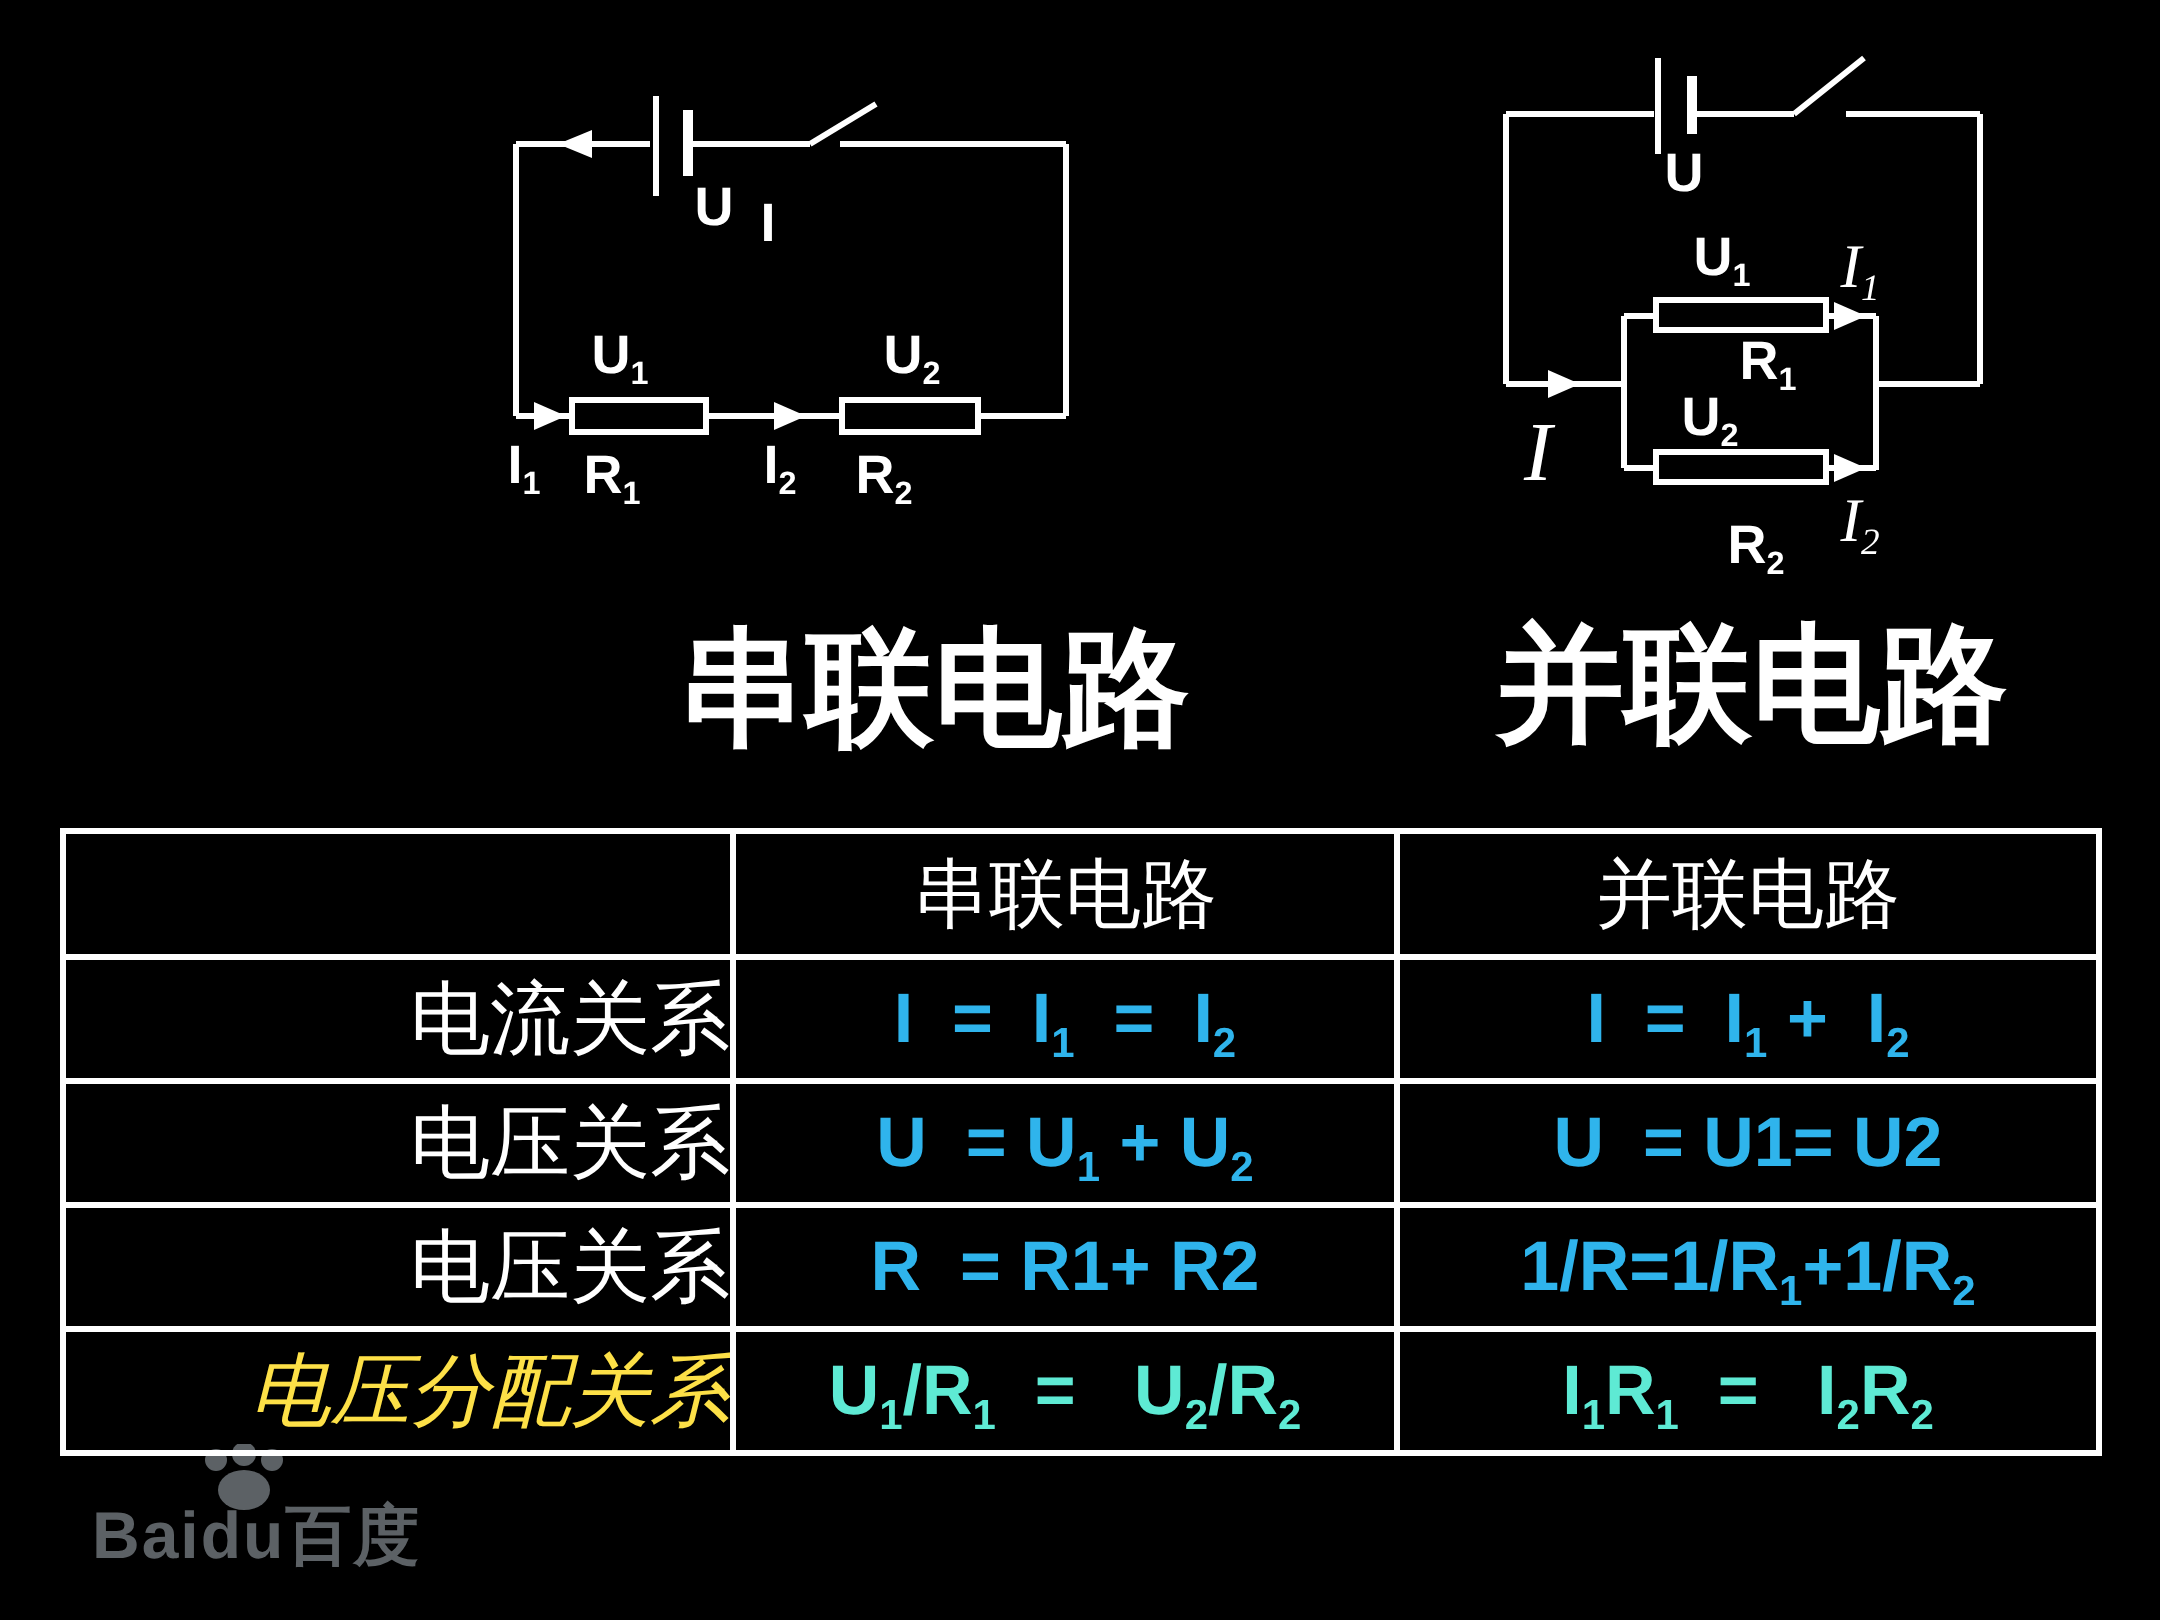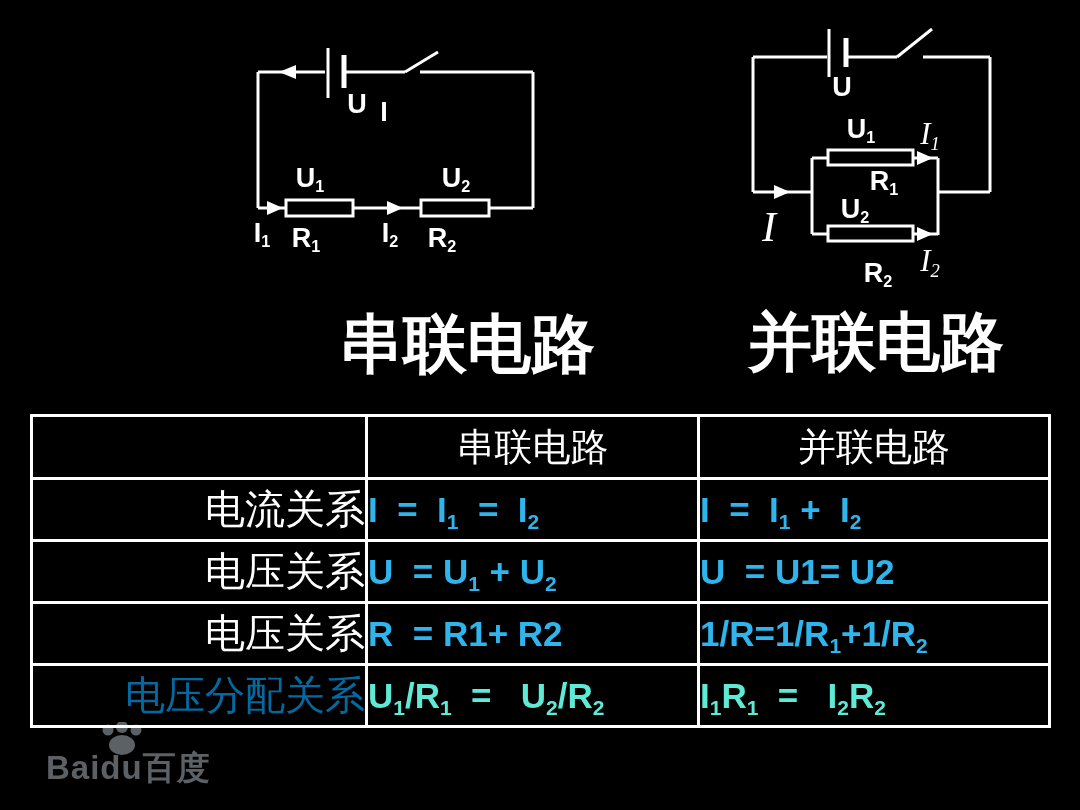--- a/index.html
+++ b/index.html
@@ -42,27 +42,27 @@
   .col-parallel{width:348px;}
   .cell-hdr{
     height:60px;text-align:center;color:#fff;font-size:38px;
     font-family:"Liberation Serif","DejaVu Serif", serif;
   }
   .cell-lbl{
     height:59px;text-align:right;padding-left:14px;color:#fff;font-size:40px;
     font-family:"Liberation Serif","DejaVu Serif", serif;white-space:nowrap;
   }
   .cell-frm{
-    height:59px;font-weight:bold;font-size:35px;white-space:pre;
+    height:59px;text-align:center;font-weight:bold;font-size:35px;white-space:pre;
     font-family:"Liberation Sans", sans-serif;
   }
   .cell-frm sub{font-size:0.6em;vertical-align:-0.35em;line-height:0;}
   .tone-blue .cell-frm{color:#2FB4EC;}
   .tone-pale .cell-frm{color:#5eead4;}
-  .tone-pale .cell-lbl{color:#0369a1;}
+  .tone-pale .cell-lbl{color:#fde047;font-style:italic;}
 </style>
 </head>
 <body>
 
 <div class="stage">
 
   <div class="watermark">
     <svg class="paw" width="52" height="34" viewBox="0 0 52 34">
       <circle cx="10" cy="8" r="5.5" fill="#5c6165"></circle>
       <circle cx="24" cy="5" r="6" fill="#5c6165"></circle>

